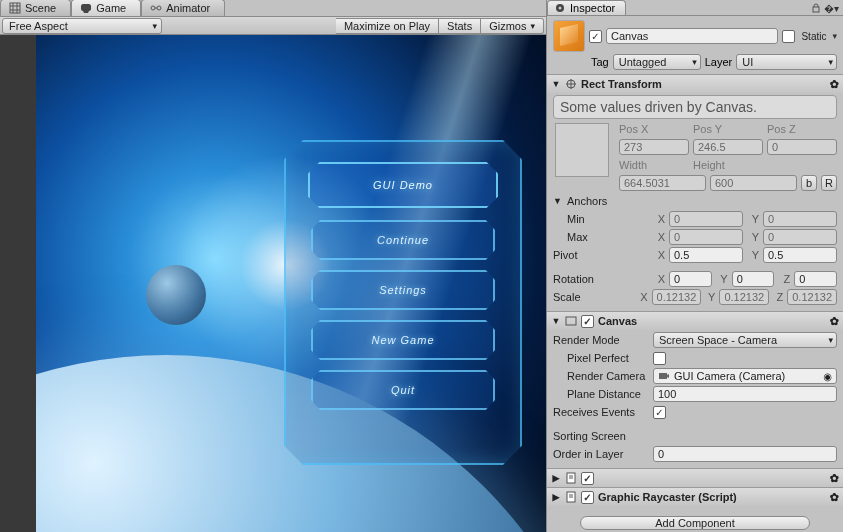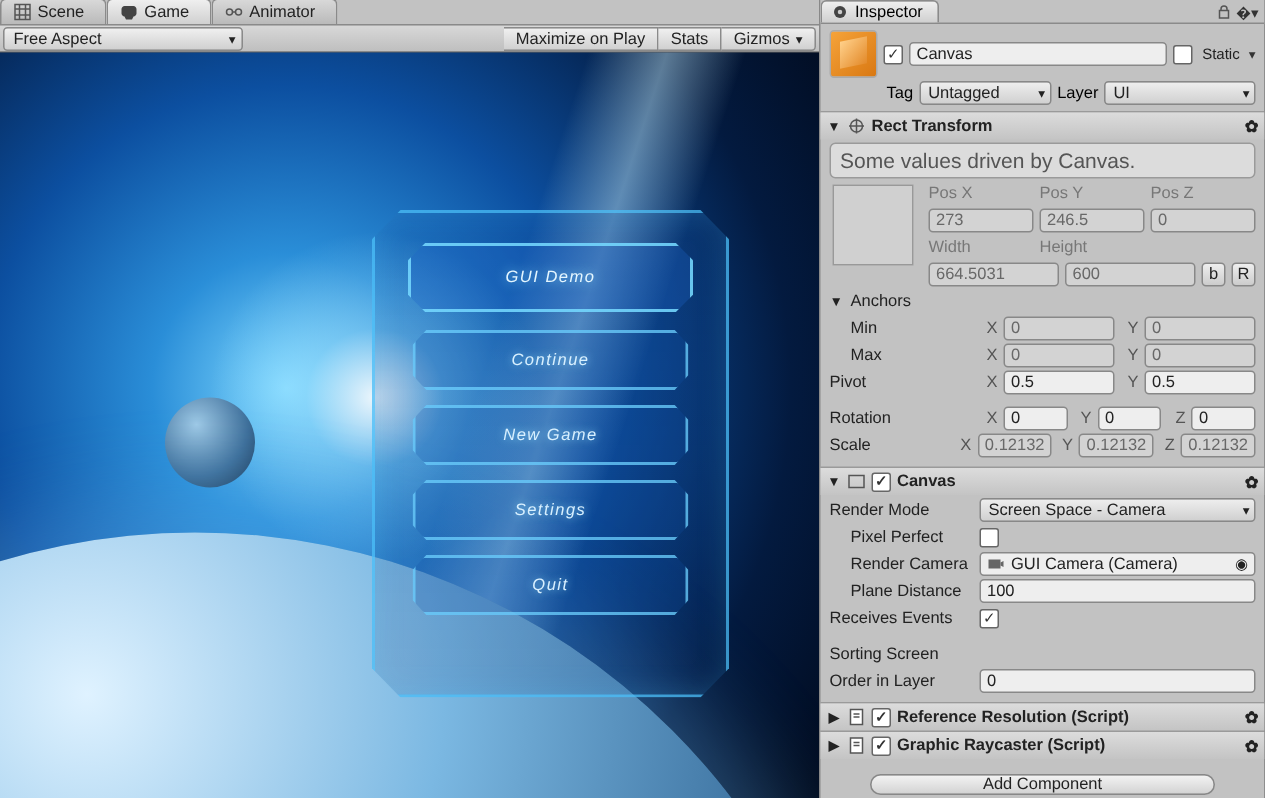--- a/index.html
+++ b/index.html
@@ -12,21 +12,21 @@
 .tab.active { background: linear-gradient(#efefef,#d0d0d0); }
 .tab svg { width: 12px; height: 12px; }
 .game-toolbar { height: 18px; background: linear-gradient(#d8d8d8,#bfbfbf); display: flex; align-items: center; border-bottom: 1px solid #888; }
 .tb-select { height: 16px; background: linear-gradient(#f0f0f0,#d0d0d0); border: 1px solid #8a8a8a; border-radius: 3px; padding: 0 16px 0 6px; margin: 17px 2px; display: flex; align-items: center; position: relative; color: #222; }
 .tb-select::after { content: '▾'; position: absolute; right: 4px; font-size: 9px; }
 .tb-spacer { flex: 1; }
 .tb-btn { height: 16px; padding: 0 8px; background: linear-gradient(#f0f0f0,#d0d0d0); border: 1px solid #8a8a8a; border-left: none; display: flex; align-items: center; color: #222; }
 .tb-btn:first-of-type { border-left: 1px solid #8a8a8a; border-radius: 3px 0 0 3px; }
 .tb-btn:last-of-type { border-radius: 0 3px 3px 0; margin-right: 2px; }
 
-.game-view { flex: 1; position: relative; background: radial-gradient(circle at 35% 45%, #7fd8ff 0%, #2a8ed8 20%, #0c4fa0 45%, #031a3f 75%, #010a1c 100%); overflow: hidden; }
+.game-view { flex: 1; position: relative; background: radial-gradient(circle at 35% 45%, #7fd8ff 0%, #2a8ed8 20%, #0c4fa0 45%, #031a3f 75%, #010a1c 100%); overflow: hidden; margin-left: 36px; }
 
 .planet-arc { position: absolute; width: 900px; height: 900px; border-radius: 50%; left: -320px; top: 320px; background: radial-gradient(circle at 42% 12%, #dff2ff 0%, #7bb8e2 25%, #2a5d8c 55%, #0a2240 100%); box-shadow: 0 0 60px 20px rgba(120,200,255,0.3); }
 .moon { position: absolute; width: 60px; height: 60px; border-radius: 50%; left: 110px; top: 230px; background: radial-gradient(circle at 35% 30%, #9ec9e6 0%, #3e6f9a 60%, #173350 100%); }
 .light-streak { position: absolute; width: 500px; height: 700px; left: 120px; top: -120px; transform: rotate(18deg); background: linear-gradient(90deg, rgba(255,255,255,0) 40%, rgba(200,240,255,0.45) 50%, rgba(255,255,255,0) 60%); }
 .glow-center { position: absolute; left: 120px; top: 100px; width: 260px; height: 260px; border-radius: 50%; background: radial-gradient(circle, rgba(255,255,255,0.9) 0%, rgba(170,230,255,0.4) 25%, rgba(0,0,0,0) 60%); }
 
 
 .menu-panel { position: absolute; left: 248px; top: 105px; width: 238px; height: 325px; border: 2px solid rgba(80,200,255,0.7); border-radius: 14px; background: linear-gradient(180deg, rgba(20,80,160,0.25), rgba(10,50,120,0.15)); box-shadow: 0 0 30px rgba(80,200,255,0.4), inset 0 0 20px rgba(80,200,255,0.2); clip-path: polygon(8% 0, 92% 0, 100% 6%, 100% 94%, 92% 100%, 8% 100%, 0 94%, 0 6%); }
 .menu-title { margin: 20px auto 12px; width: 190px; height: 46px; border: 2px solid rgba(120,220,255,0.85); border-radius: 10px; background: rgba(30,100,200,0.3); display: flex; align-items: center; justify-content: center; color: #e4f6ff; font-size: 22px; letter-spacing: 1px; text-shadow: 0 0 8px rgba(150,230,255,0.9); font-family: "Eurostile", "Arial Narrow", sans-serif; font-style: italic; clip-path: polygon(6% 0, 94% 0, 100% 25%, 100% 75%, 94% 100%, 6% 100%, 0 75%, 0 25%); }
 .menu-btn { margin: 10px auto; width: 184px; height: 40px; border: 2px solid rgba(110,210,255,0.75); border-radius: 8px; background: rgba(20,80,170,0.22); display: flex; align-items: center; justify-content: center; color: #d8f0ff; font-size: 16px; text-shadow: 0 0 6px rgba(150,230,255,0.8); font-family: "Eurostile", "Arial Narrow", sans-serif; font-style: italic; letter-spacing: 1px; clip-path: polygon(5% 0, 95% 0, 100% 25%, 100% 75%, 95% 100%, 5% 100%, 0 75%, 0 25%); cursor: pointer; }
@@ -128,24 +128,24 @@
     <div class="moon"></div>
     <div class="planet-arc"></div>
     <div class="menu-panel">
       <div class="menu-title">
           <span>GUI Demo</span>
         </div>
       <div class="menu-btn">
           <span>Continue</span>
         </div>
       <div class="menu-btn">
+          <span>Settings</span>
+        </div>
+      <div class="menu-btn">
           <span>New Game</span>
-        </div>
-      <div class="menu-btn">
-          <span>Settings</span>
         </div>
       <div class="menu-btn">
           <span>Quit</span>
         </div>
     </div>
   </div>
 </div>
 
 <div class="right-pane">
   <div class="insp-tab-bar">
@@ -371,21 +371,20 @@
 
   <div class="component">
     <div class="comp-header">
       <span class="fold">▶</span>
       <svg class="tiny-icon" viewBox="0 0 12 12">
           <rect x="2" y="1" width="8" height="10" fill="#fff" stroke="#555"></rect>
           <line x1="4" y1="4" x2="8" y2="4" stroke="#555"></line>
           <line x1="4" y1="6" x2="8" y2="6" stroke="#555"></line>
         </svg>
       <span class="chk on"></span>
-      <span>Reference Resolution (Script)</span>
       <span class="gear">✿</span>
     </div>
   </div>
   <div class="component">
     <div class="comp-header">
       <span class="fold">▶</span>
       <svg class="tiny-icon" viewBox="0 0 12 12">
           <rect x="2" y="1" width="8" height="10" fill="#fff" stroke="#555"></rect>
           <line x1="4" y1="4" x2="8" y2="4" stroke="#555"></line>
           <line x1="4" y1="6" x2="8" y2="6" stroke="#555"></line>

